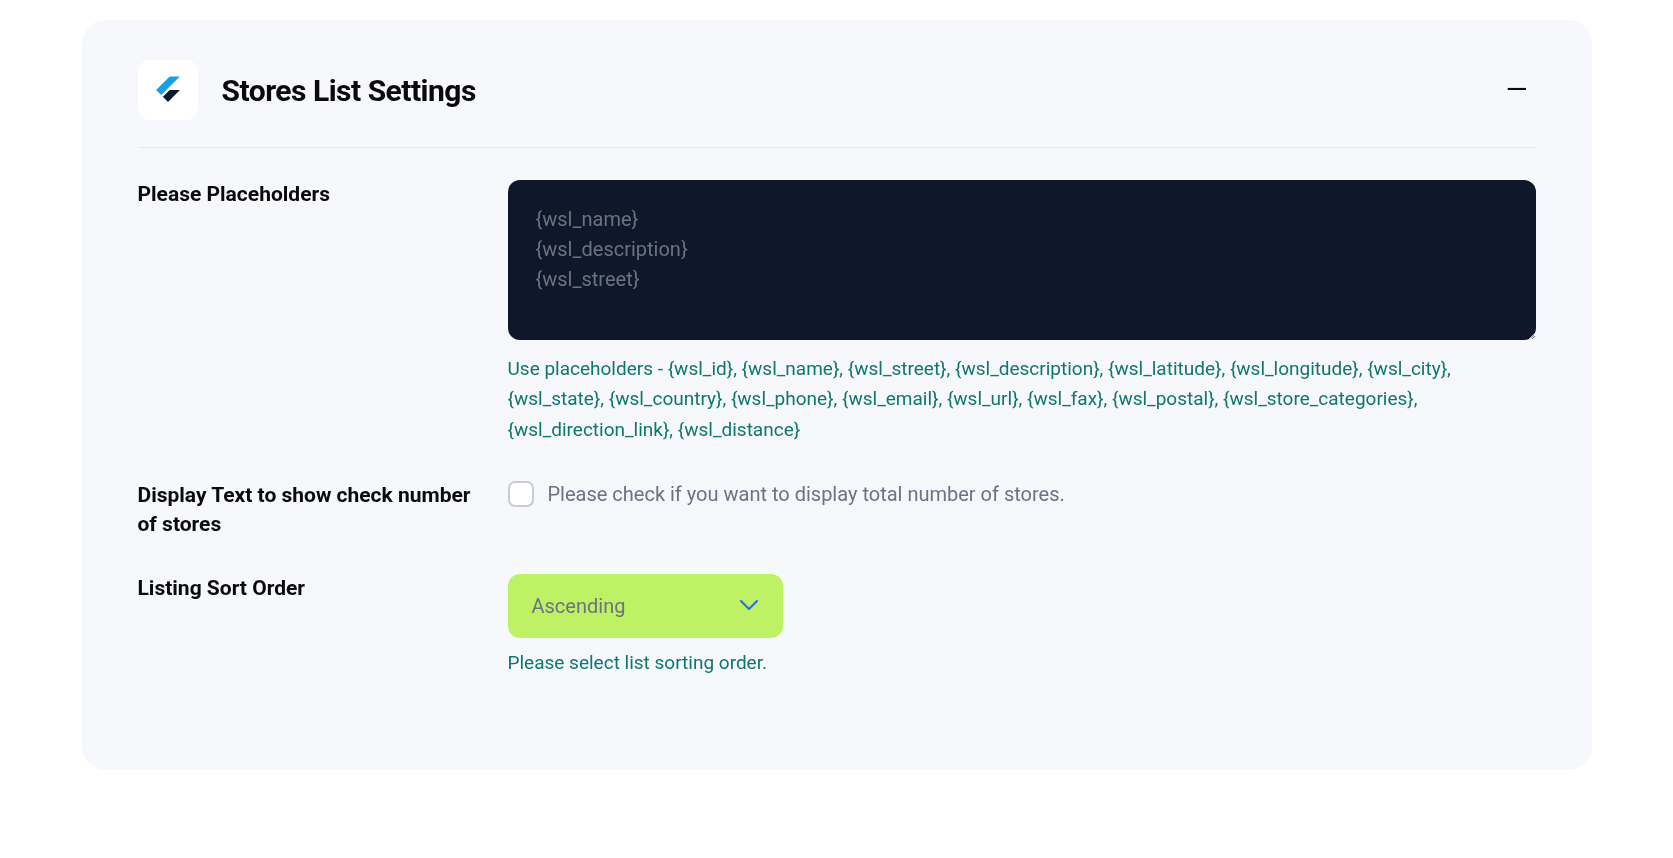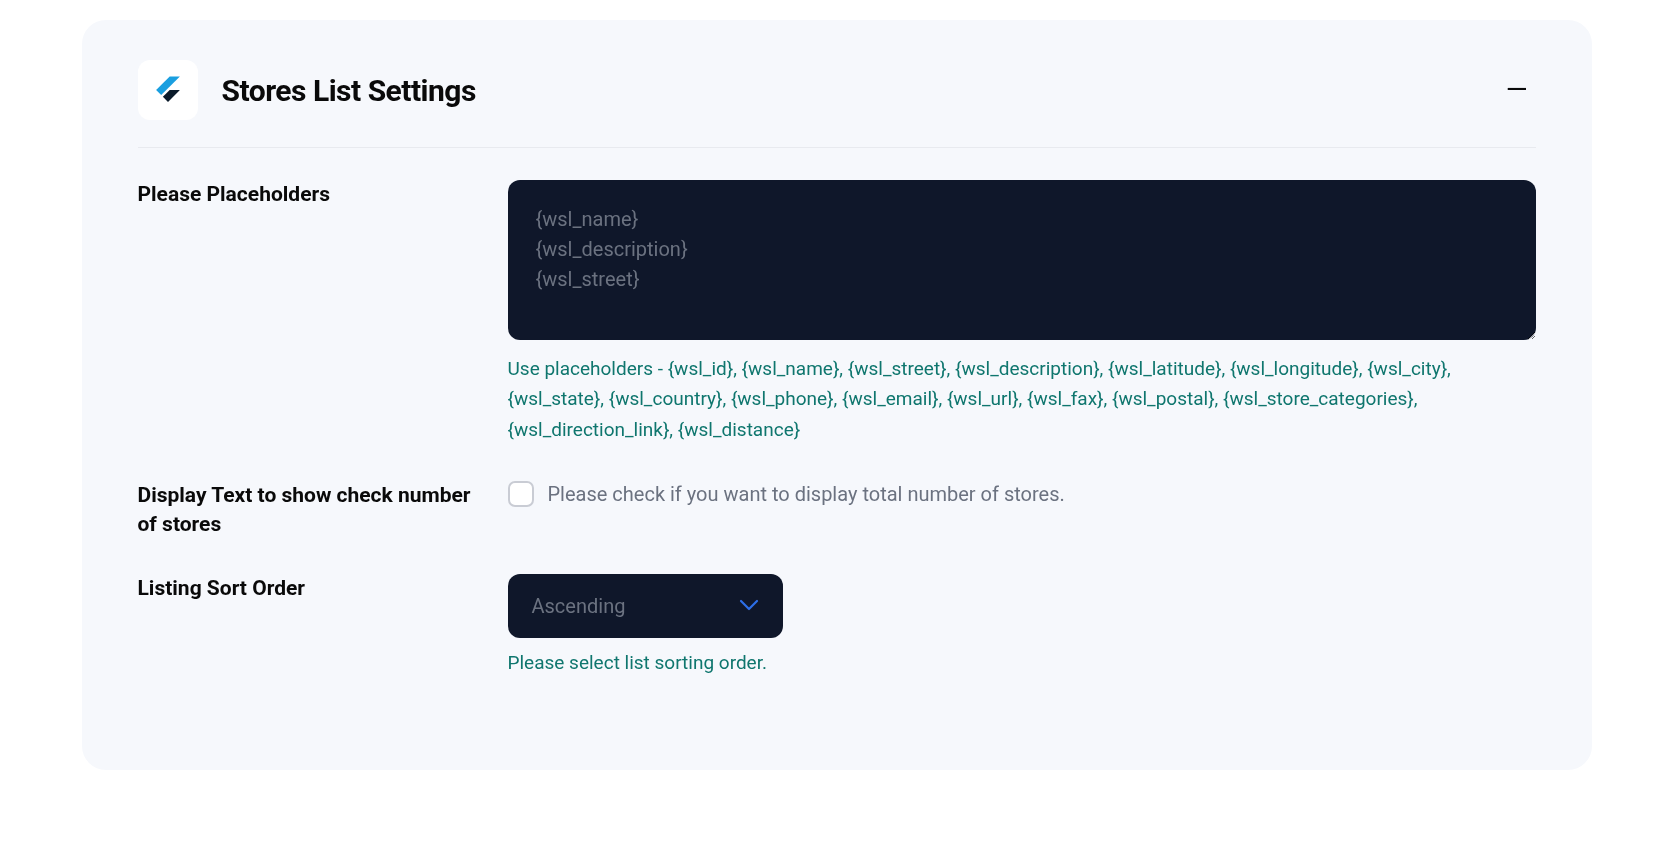--- a/index.html
+++ b/index.html
@@ -111,21 +111,21 @@
       flex-shrink: 0;
     }
     .checkbox-label {
       font-size: 20px;
       color: #6b7280;
     }
     .select-wrap {
       display: inline-flex;
       align-items: center;
       justify-content: space-between;
-      background: #0f172a;
+      background: #bef264;
       border-radius: 12px;
       padding: 20px 24px;
       width: 275px;
       cursor: pointer;
     }
     .select-value {
       font-size: 20px;
       color: #6b7280;
     }
     .select-chevron svg {

